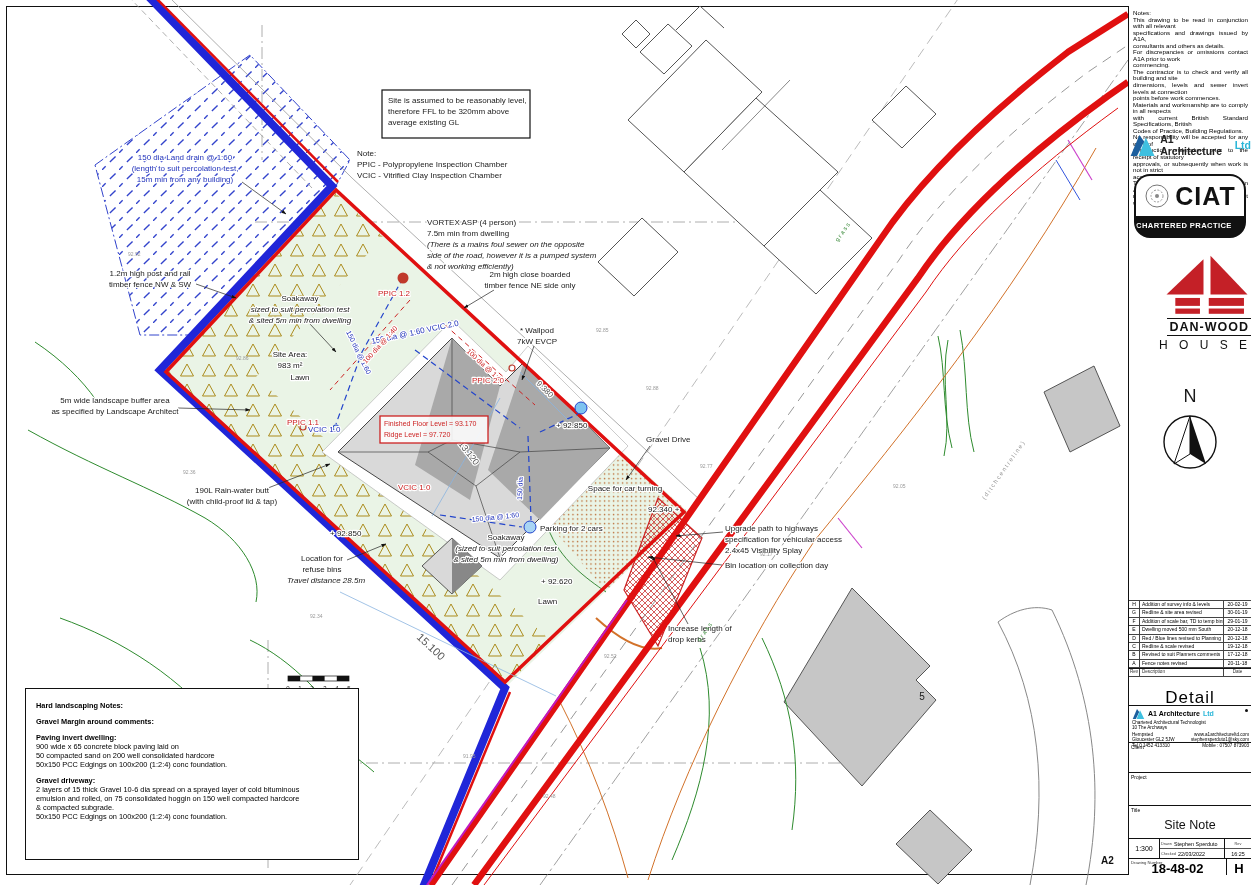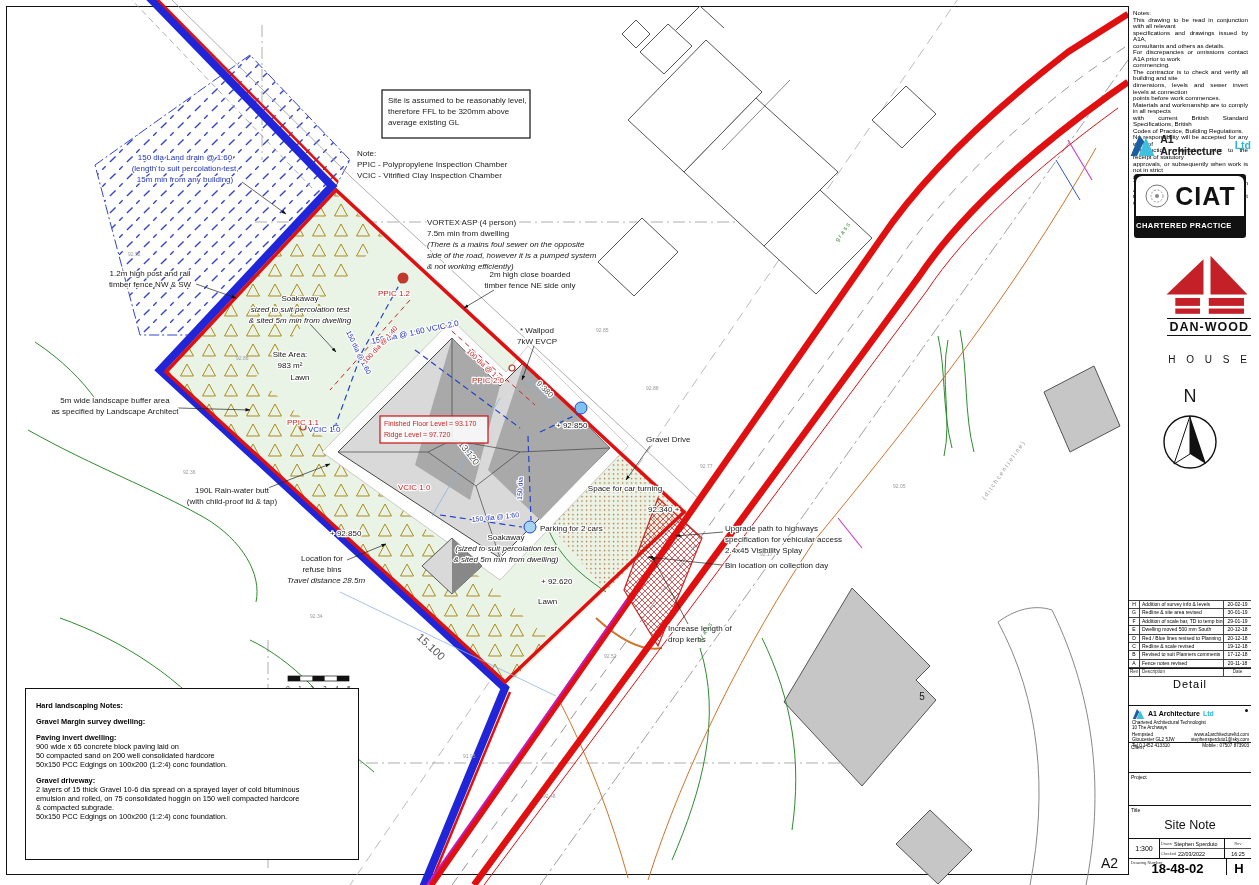--- a/index.html
+++ b/index.html
@@ -15,37 +15,37 @@
   .hl{stroke:#fff;stroke-width:2.4px;paint-order:stroke;stroke-linejoin:round}
   
   .tb{position:absolute;left:1128px;top:6px;width:123px;height:869px;background:#fff;
       border-left:1.6px solid #111;box-sizing:border-box;font-size:6px}
   .tb>div{position:absolute;left:0;right:0}
   .tb-notes{top:2px;padding:2px 3px 0 4px;font-size:6.2px;line-height:6.55px;white-space:pre-line;text-align:justify}
   .tb-a1{top:114px;height:50px;display:flex;align-items:center;justify-content:center;gap:4px}
   .a1name{font-size:10.5px;color:#222;font-weight:bold}
   .a1ltd{font-size:10.5px;color:#29b6d8;font-weight:bold}
   .tb-ciat{top:168px;display:flex;justify-content:center}
-  .ciat-badge{width:108px;border:2px solid #111;border-radius:3px;background:#111;overflow:hidden}
+  .ciat-badge{width:108px;border:2px solid #111;border-radius:16px;background:#111;overflow:hidden}
   .ciat-top{background:#fff;height:40px;display:flex;align-items:center;justify-content:center;gap:5px;border-radius:6px 6px 0 0}
   .ciat-word{font-size:25px;font-weight:bold;letter-spacing:1px;color:#111}
   .ciat-bottom{color:#fff;font-size:7.6px;font-weight:bold;text-align:left;padding:5px 0 6px;letter-spacing:.4px}
   .tb-danwood{top:246px;text-align:right}
   .dw-name{font-size:12.5px;font-weight:bold;letter-spacing:1px;color:#111;
            border-top:1.5px solid #111;border-bottom:1.5px solid #111;display:inline-block;padding:1px 2px;margin-top:3px}
-  .dw-house{font-size:10px;letter-spacing:4px;color:#111;margin-top:18px}
+  .dw-house{font-size:12px;letter-spacing:4px;color:#111;margin-top:2px}
   .tb-north{top:368px;height:106px;text-align:center}
   .tb-rev{top:594px;left:1px;right:1px;border-top:1px solid #444}
   .rev-row{display:flex;border-bottom:1px solid #444;height:7.4px;font-size:5px;line-height:7.2px}
   .rev-row .c1{width:10px;border-right:1px solid #444;text-align:center;flex:none}
   .rev-row .c2{flex:1;padding-left:2px;white-space:nowrap;overflow:hidden;border-right:1px solid #444}
   .rev-row .c3{width:27px;text-align:center;flex:none}
   .rev-head{font-size:4.6px;color:#333}
   .tb-detail{top:662px;height:37px;border-top:1px solid #111;text-align:center}
-  .detail-word{font-size:11px;letter-spacing:1px;margin-top:9px}
+  .detail-word{font-size:17px;letter-spacing:1px;margin-top:19px}
   .tb-firm{top:699px;height:37px;border-top:1px solid #111;font-size:4.6px;line-height:5.4px;padding:2px 2px 0 3px;box-sizing:border-box}
   .firm-head{display:flex;align-items:center;gap:3px}
   .firm-name{font-size:7px;font-weight:bold}.firm-ltd{font-size:7px;font-weight:bold;color:#29b6d8}
   .firm-cols{display:flex;justify-content:space-between;margin-top:1px}
   .firm-dot{position:absolute;right:3px;top:3px;width:3px;height:3px;background:#111;border-radius:50%}
   .tb-client{top:736px;height:30px;border-top:1px solid #111;padding:1px 2px;font-size:5px;box-sizing:border-box}
   .tb-project{top:766px;height:33px;border-top:1px solid #111;padding:1px 2px;font-size:5px;box-sizing:border-box}
   .tb-title{top:799px;height:33px;border-top:1px solid #111;padding:1px 2px;font-size:5px;box-sizing:border-box}
   .drawing-title{font-size:12.5px;text-align:center;margin-top:5px;color:#111}
   .tb-scale{top:832px;height:20px;border-top:1px solid #111;display:flex;box-sizing:border-box}
@@ -54,21 +54,21 @@
   .sc-row{flex:1;display:flex;align-items:center;gap:2px;padding-left:1px;border-bottom:1px solid #555}
   .sc-row:last-child{border-bottom:none}
   .sc-lab{font-size:3.8px;color:#444}.sc-val{font-size:5.4px;white-space:nowrap}
   .sc-c{width:26px;border-left:1px solid #111;display:flex;flex-direction:column;flex:none}
   .sc-c .sc-row{justify-content:center;padding-left:0}
   .tb-num{top:852px;height:17px;border-top:1.4px solid #111;display:flex;box-sizing:border-box}
   .num-main{flex:1;position:relative}
   .num-lab{position:absolute;left:2px;top:1px;font-size:4.2px;color:#333}
   .num-val{text-align:center;font-size:13px;font-weight:bold;margin-top:2px}
   .num-rev{width:24px;border-left:1.4px solid #111;text-align:center;font-size:13px;font-weight:bold;padding-top:2px;flex:none}
-  .a2tag{position:absolute;left:1101px;top:855px;font-size:14px;font-weight:normal;color:#111}
+  .a2tag{position:absolute;left:1101px;top:855px;font-size:10px;font-weight:bold;color:#111}
   
   .hardnotes{position:absolute;left:25px;top:688px;width:334px;height:172px;background:#fff;
              border:1.6px solid #111;box-sizing:border-box;padding:12px 10px;font-size:7.4px;line-height:9px}
   .hn-h{font-weight:bold;margin-top:7px}
   .hn-h:first-child{margin-top:0}
   .hn-b{white-space:pre-line}
 </style>
 </head>
 <body>
 
@@ -374,21 +374,21 @@
     <text x="893" y="488" class="t5 gry">92.05</text>
     <text x="463" y="758" class="t5 gry">91.95</text>
     <text x="543" y="798" class="t5 gry">92.48</text>
     <text x="333" y="718" class="t5 gry">92.35</text>
     <text x="333" y="764" class="t5 gry">92.31</text>
   </g>
 </svg>
 
 <div class="hardnotes">
   <div class="hn-h">Hard landscaping Notes:</div>
-  <div class="hn-h">Gravel Margin survey dwelling:</div>
+  <div class="hn-h">Gravel Margin around comments:</div>
   <div class="hn-h">Paving invert dwelling:</div>
   <div class="hn-b">900 wide x 65 concrete block paving laid on
 50 compacted sand on 200 well consolidated hardcore
 50x150 PCC Edgings on 100x200 (1:2:4) conc foundation.</div>
   <div class="hn-h">Gravel driveway:</div>
   <div class="hn-b">2 layers of 15 thick Gravel 10-6 dia spread on a sprayed layer of cold bituminous
 emulsion and rolled, on 75 consolidated hoggin on 150 well compacted hardcore
 &amp; compacted subgrade.
 50x150 PCC Edgings on 100x200 (1:2:4) conc foundation.</div>
 </div>

